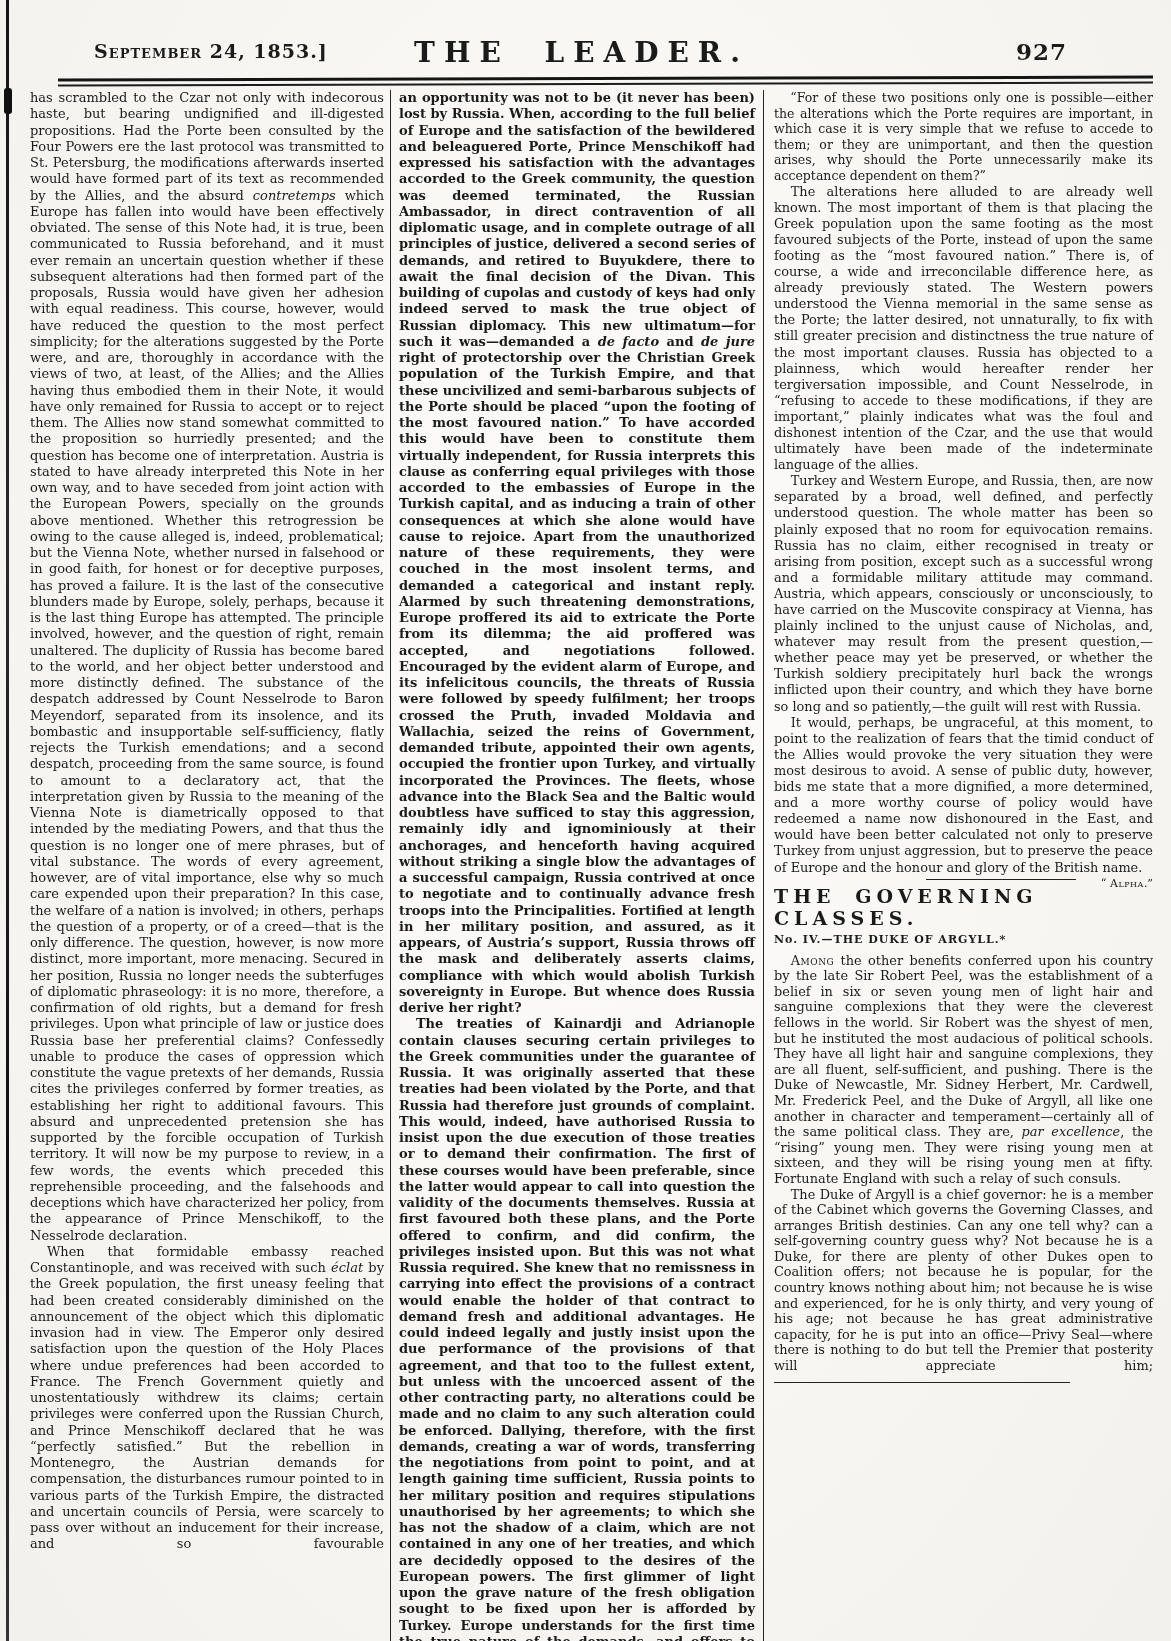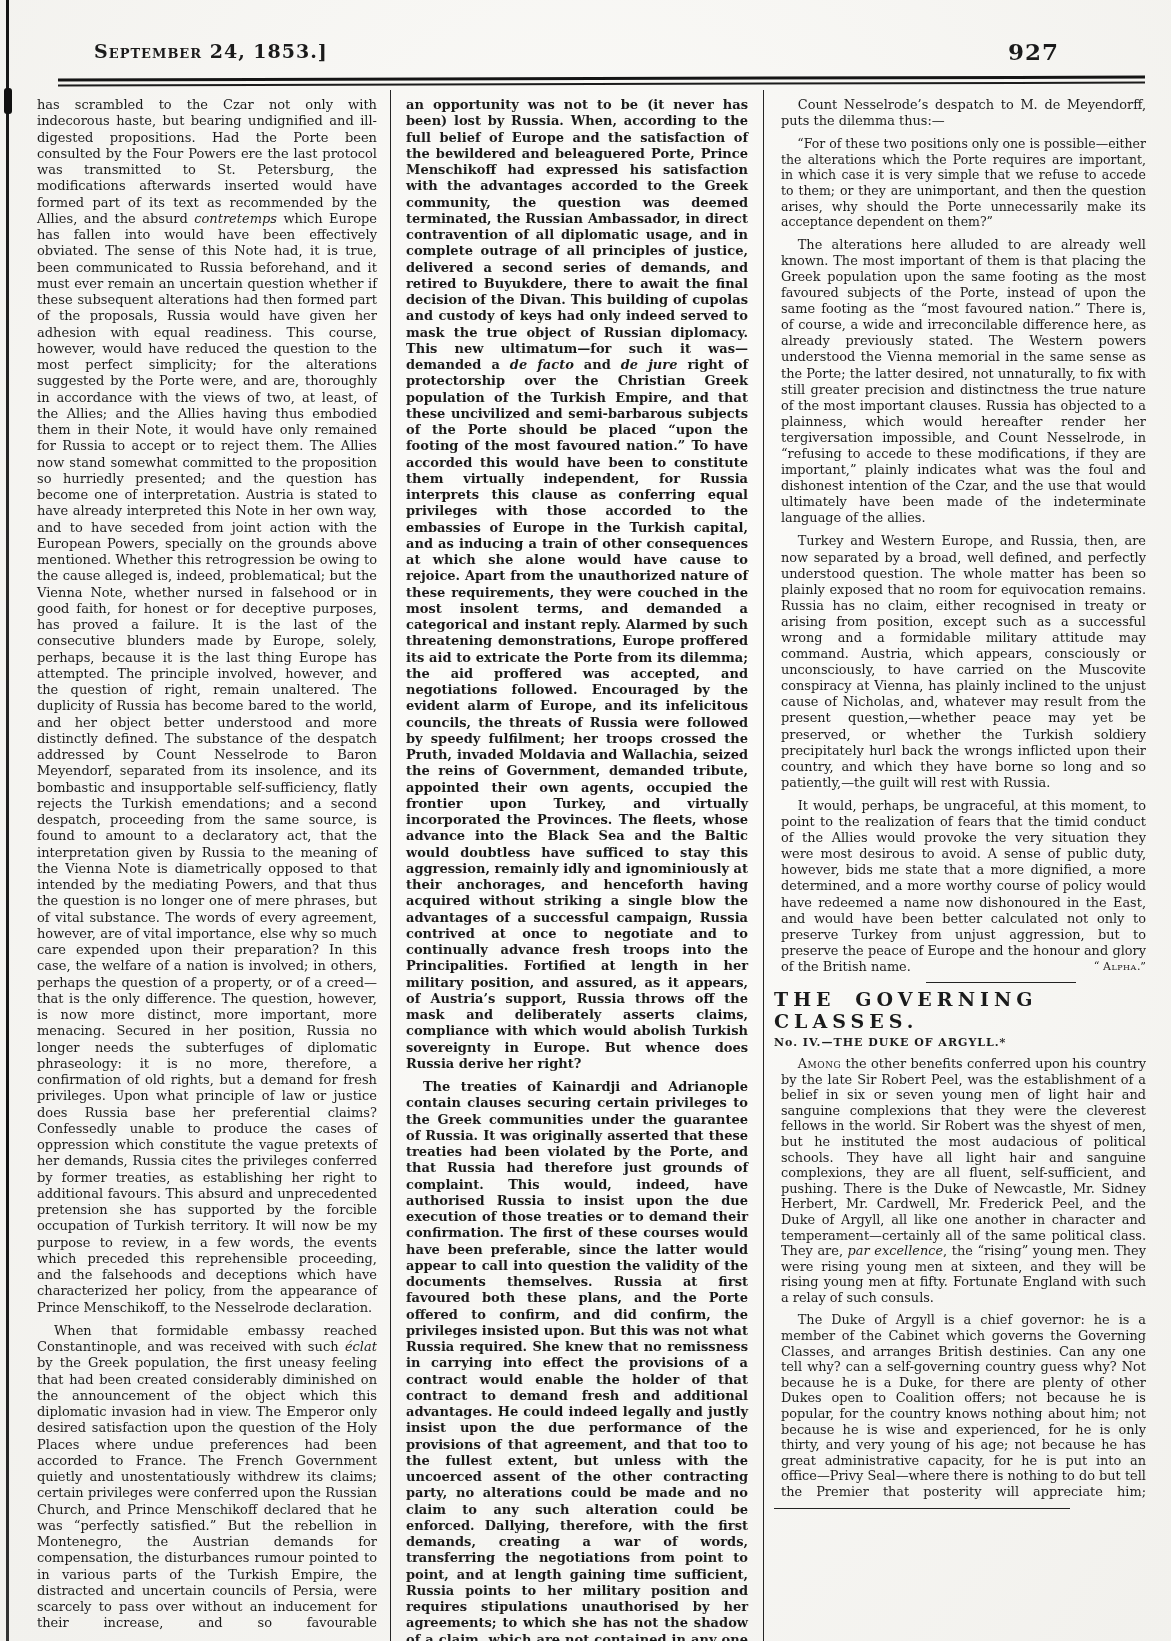--- a/index.html
+++ b/index.html
@@ -12,39 +12,39 @@
     overflow:hidden;
     color:#1b1b1b;
     font-family:"DejaVu Serif","Liberation Serif",serif;
   }
   
   .edge-line { position:absolute; left:6px; top:0; width:3px; height:1641px;
     background:linear-gradient(to bottom,#141414 0%, #2a2a2a 35%, #101010 70%, #333 100%); }
   .edge-blob { position:absolute; left:4px; top:88px; width:8px; height:26px; background:#111; border-radius:3px; }
 
   
-  .masthead { position:absolute; top:0; left:0; right:16px; height:88px; }
+  .masthead { position:absolute; top:0; left:0; right:8px; height:88px; }
   .issue-date { position:absolute; left:94px; top:40px; font-size:19px; font-weight:bold;
     font-variant:small-caps; letter-spacing:1px; }
   .nameplate { position:absolute; left:0; right:0; top:36px; text-align:center;
     font-size:28px; font-weight:bold; letter-spacing:9px; word-spacing:16px; }
   .page-number { position:absolute; right:96px; top:38px; font-size:23px; font-weight:bold; letter-spacing:1px;text-align:center; }
   .masthead-rule { position:absolute; top:77px; left:58px; right:10px; height:3px;
     border-top:3px solid #151515; border-bottom:2px solid #1c1c1c; transform:rotate(-0.15deg); }
 
   
   .columns { position:absolute; top:90px; left:30px; right:12px; bottom:0; display:flex; }
   .col { box-sizing:border-box; }
   .col-1 { width:360px; padding-right:6px; }
   .col-2 { width:372px; padding:0 8px;font-weight:bold; }
   .col-3 { width:389px; padding-left:10px; }
   .col-sep { width:1px; background:#262626; flex:0 0 1px; }
 
   
-  .col p { margin:7px; text-align:justify; text-indent:1.3em;
+  .col p { margin:0; text-align:justify; text-indent:1.3em;
     font-size:13px; line-height:16.25px; }
   .col-3 p { font-size:12.9px; line-height:16.1px; }
   .cont { text-indent:0 !important; }
   .runon { text-align-last:justify; }
   .quote { font-size:12.5px !important; line-height:15.6px !important; }
   .sc { font-variant:small-caps; letter-spacing:0.5px; }
   .signature { float:right; font-size:11px; }
 
   
   .sig-rule { width:150px; border-top:1.5px solid #222; margin:3px auto 5px 40%; }
@@ -60,20 +60,21 @@
 </style>
 </head>
 <body>
 
 <div class="page">
   <div class="edge-line"></div>
   <div class="edge-blob"></div>
 
   <div class="masthead">
     <div class="issue-date">September 24, 1853.]</div>
+    <div class="nameplate">THE LEADER.</div>
     <div class="page-number">927</div>
     <div class="masthead-rule"></div>
   </div>
 
   <div class="columns">
 
     <div class="col col-1">
       <p class="cont">has scrambled to the Czar not only with indecorous haste, but bearing undignified and ill-digested propositions. Had the Porte been consulted by the Four Powers ere the last protocol was transmitted to St. Petersburg, the modifications afterwards inserted would have formed part of its text as recommended by the Allies, and the absurd <i>contretemps</i> which Europe has fallen into would have been effectively obviated. The sense of this Note had, it is true, been communicated to Russia beforehand, and it must ever remain an uncertain question whether if these subsequent alterations had then formed part of the proposals, Russia would have given her adhesion with equal readiness. This course, however, would have reduced the question to the most perfect simplicity; for the alterations suggested by the Porte were, and are, thoroughly in accordance with the views of two, at least, of the Allies; and the Allies having thus embodied them in their Note, it would have only remained for Russia to accept or to reject them. The Allies now stand somewhat committed to the proposition so hurriedly presented; and the question has become one of interpretation. Austria is stated to have already interpreted this Note in her own way, and to have seceded from joint action with the European Powers, specially on the grounds above mentioned. Whether this retrogression be owing to the cause alleged is, indeed, problematical; but the Vienna Note, whether nursed in falsehood or in good faith, for honest or for deceptive purposes, has proved a failure. It is the last of the consecutive blunders made by Europe, solely, perhaps, because it is the last thing Europe has attempted. The principle involved, however, and the question of right, remain unaltered. The duplicity of Russia has become bared to the world, and her object better understood and more distinctly defined. The substance of the despatch addressed by Count Nesselrode to Baron Meyendorf, separated from its insolence, and its bombastic and insupportable self-sufficiency, flatly rejects the Turkish emendations; and a second despatch, proceeding from the same source, is found to amount to a declaratory act, that the interpretation given by Russia to the meaning of the Vienna Note is diametrically opposed to that intended by the mediating Powers, and that thus the question is no longer one of mere phrases, but of vital substance. The words of every agreement, however, are of vital importance, else why so much care expended upon their preparation? In this case, the welfare of a nation is involved; in others, perhaps the question of a property, or of a creed—that is the only difference. The question, however, is now more distinct, more important, more menacing. Secured in her position, Russia no longer needs the subterfuges of diplomatic phraseology: it is no more, therefore, a confirmation of old rights, but a demand for fresh privileges. Upon what principle of law or justice does Russia base her preferential claims? Confessedly unable to produce the cases of oppression which constitute the vague pretexts of her demands, Russia cites the privileges conferred by former treaties, as establishing her right to additional favours. This absurd and unprecedented pretension she has supported by the forcible occupation of Turkish territory. It will now be my purpose to review, in a few words, the events which preceded this reprehensible proceeding, and the falsehoods and deceptions which have characterized her policy, from the appearance of Prince Menschikoff, to the Nesselrode declaration.</p>
       <p class="runon">When that formidable embassy reached Constantinople, and was received with such <i>éclat</i> by the Greek population, the first uneasy feeling that had been created considerably diminished on the announcement of the object which this diplomatic invasion had in view. The Emperor only desired satisfaction upon the question of the Holy Places where undue preferences had been accorded to France. The French Government quietly and unostentatiously withdrew its claims; certain privileges were conferred upon the Russian Church, and Prince Menschikoff declared that he was “perfectly satisfied.” But the rebellion in Montenegro, the Austrian demands for compensation, the disturbances rumour pointed to in various parts of the Turkish Empire, the distracted and uncertain councils of Persia, were scarcely to pass over without an inducement for their increase, and so favourable</p>
     </div>
@@ -81,21 +82,20 @@
     <div class="col-sep"></div>
 
     <div class="col col-2">
       <p class="cont">an opportunity was not to be (it never has been) lost by Russia. When, according to the full belief of Europe and the satisfaction of the bewildered and beleaguered Porte, Prince Menschikoff had expressed his satisfaction with the advantages accorded to the Greek community, the question was deemed terminated, the Russian Ambassador, in direct contravention of all diplomatic usage, and in complete outrage of all principles of justice, delivered a second series of demands, and retired to Buyukdere, there to await the final decision of the Divan. This building of cupolas and custody of keys had only indeed served to mask the true object of Russian diplomacy. This new ultimatum—for such it was—demanded a <i>de facto</i> and <i>de jure</i> right of protectorship over the Christian Greek population of the Turkish Empire, and that these uncivilized and semi-barbarous subjects of the Porte should be placed “upon the footing of the most favoured nation.” To have accorded this would have been to constitute them virtually independent, for Russia interprets this clause as conferring equal privileges with those accorded to the embassies of Europe in the Turkish capital, and as inducing a train of other consequences at which she alone would have cause to rejoice. Apart from the unauthorized nature of these requirements, they were couched in the most insolent terms, and demanded a categorical and instant reply. Alarmed by such threatening demonstrations, Europe proffered its aid to extricate the Porte from its dilemma; the aid proffered was accepted, and negotiations followed. Encouraged by the evident alarm of Europe, and its infelicitous councils, the threats of Russia were followed by speedy fulfilment; her troops crossed the Pruth, invaded Moldavia and Wallachia, seized the reins of Government, demanded tribute, appointed their own agents, occupied the frontier upon Turkey, and virtually incorporated the Provinces. The fleets, whose advance into the Black Sea and the Baltic would doubtless have sufficed to stay this aggression, remainly idly and ignominiously at their anchorages, and henceforth having acquired without striking a single blow the advantages of a successful campaign, Russia contrived at once to negotiate and to continually advance fresh troops into the Principalities. Fortified at length in her military position, and assured, as it appears, of Austria’s support, Russia throws off the mask and deliberately asserts claims, compliance with which would abolish Turkish sovereignty in Europe. But whence does Russia derive her right?</p>
       <p>The treaties of Kainardji and Adrianople contain clauses securing certain privileges to the Greek communities under the guarantee of Russia. It was originally asserted that these treaties had been violated by the Porte, and that Russia had therefore just grounds of complaint. This would, indeed, have authorised Russia to insist upon the due execution of those treaties or to demand their confirmation. The first of these courses would have been preferable, since the latter would appear to call into question the validity of the documents themselves. Russia at first favoured both these plans, and the Porte offered to confirm, and did confirm, the privileges insisted upon. But this was not what Russia required. She knew that no remissness in carrying into effect the provisions of a contract would enable the holder of that contract to demand fresh and additional advantages. He could indeed legally and justly insist upon the due performance of the provisions of that agreement, and that too to the fullest extent, but unless with the uncoerced assent of the other contracting party, no alterations could be made and no claim to any such alteration could be enforced. Dallying, therefore, with the first demands, creating a war of words, transferring the negotiations from point to point, and at length gaining time sufficient, Russia points to her military position and requires stipulations unauthorised by her agreements; to which she has not the shadow of a claim, which are not contained in any one of her treaties, and which are decidedly opposed to the desires of the European powers. The first glimmer of light upon the grave nature of the fresh obligation sought to be fixed upon her is afforded by Turkey. Europe understands for the first time the true nature of the demands, and offers to support Turkey by a separate declaratory reading of the Vienna note. Austria objects to this, and declines to guarantee Turkey against future aggression. For the present the matter remains thus.</p>
     </div>
 
     <div class="col-sep"></div>
 
     <div class="col col-3">
-      <p>Count Nesselrode’s despatch to M. de Meyendorff, puts the dilemma thus:—</p>
       <p class="quote">“For of these two positions only one is possible—either the alterations which the Porte requires are important, in which case it is very simple that we refuse to accede to them; or they are unimportant, and then the question arises, why should the Porte unnecessarily make its acceptance dependent on them?”</p>
       <p>The alterations here alluded to are already well known. The most important of them is that placing the Greek population upon the same footing as the most favoured subjects of the Porte, instead of upon the same footing as the “most favoured nation.” There is, of course, a wide and irreconcilable difference here, as already previously stated. The Western powers understood the Vienna memorial in the same sense as the Porte; the latter desired, not unnaturally, to fix with still greater precision and distinctness the true nature of the most important clauses. Russia has objected to a plainness, which would hereafter render her tergiversation impossible, and Count Nesselrode, in “refusing to accede to these modifications, if they are important,” plainly indicates what was the foul and dishonest intention of the Czar, and the use that would ultimately have been made of the indeterminate language of the allies.</p>
       <p>Turkey and Western Europe, and Russia, then, are now separated by a broad, well defined, and perfectly understood question. The whole matter has been so plainly exposed that no room for equivocation remains. Russia has no claim, either recognised in treaty or arising from position, except such as a successful wrong and a formidable military attitude may command. Austria, which appears, consciously or unconsciously, to have carried on the Muscovite conspiracy at Vienna, has plainly inclined to the unjust cause of Nicholas, and, whatever may result from the present question,—whether peace may yet be preserved, or whether the Turkish soldiery precipitately hurl back the wrongs inflicted upon their country, and which they have borne so long and so patiently,—the guilt will rest with Russia.</p>
       <p>It would, perhaps, be ungraceful, at this moment, to point to the realization of fears that the timid conduct of the Allies would provoke the very situation they were most desirous to avoid. A sense of public duty, however, bids me state that a more dignified, a more determined, and a more worthy course of policy would have redeemed a name now dishonoured in the East, and would have been better calculated not only to preserve Turkey from unjust aggression, but to preserve the peace of Europe and the honour and glory of the British name. <span class="signature">“ <span class="sc">Alpha</span>.”</span></p>
 
       <div class="sig-rule"></div>
 
       <div class="section-head">
         <div class="section-title">THE GOVERNING CLASSES.</div>
         <div class="section-subtitle">No. IV.—THE DUKE OF ARGYLL.*</div>

